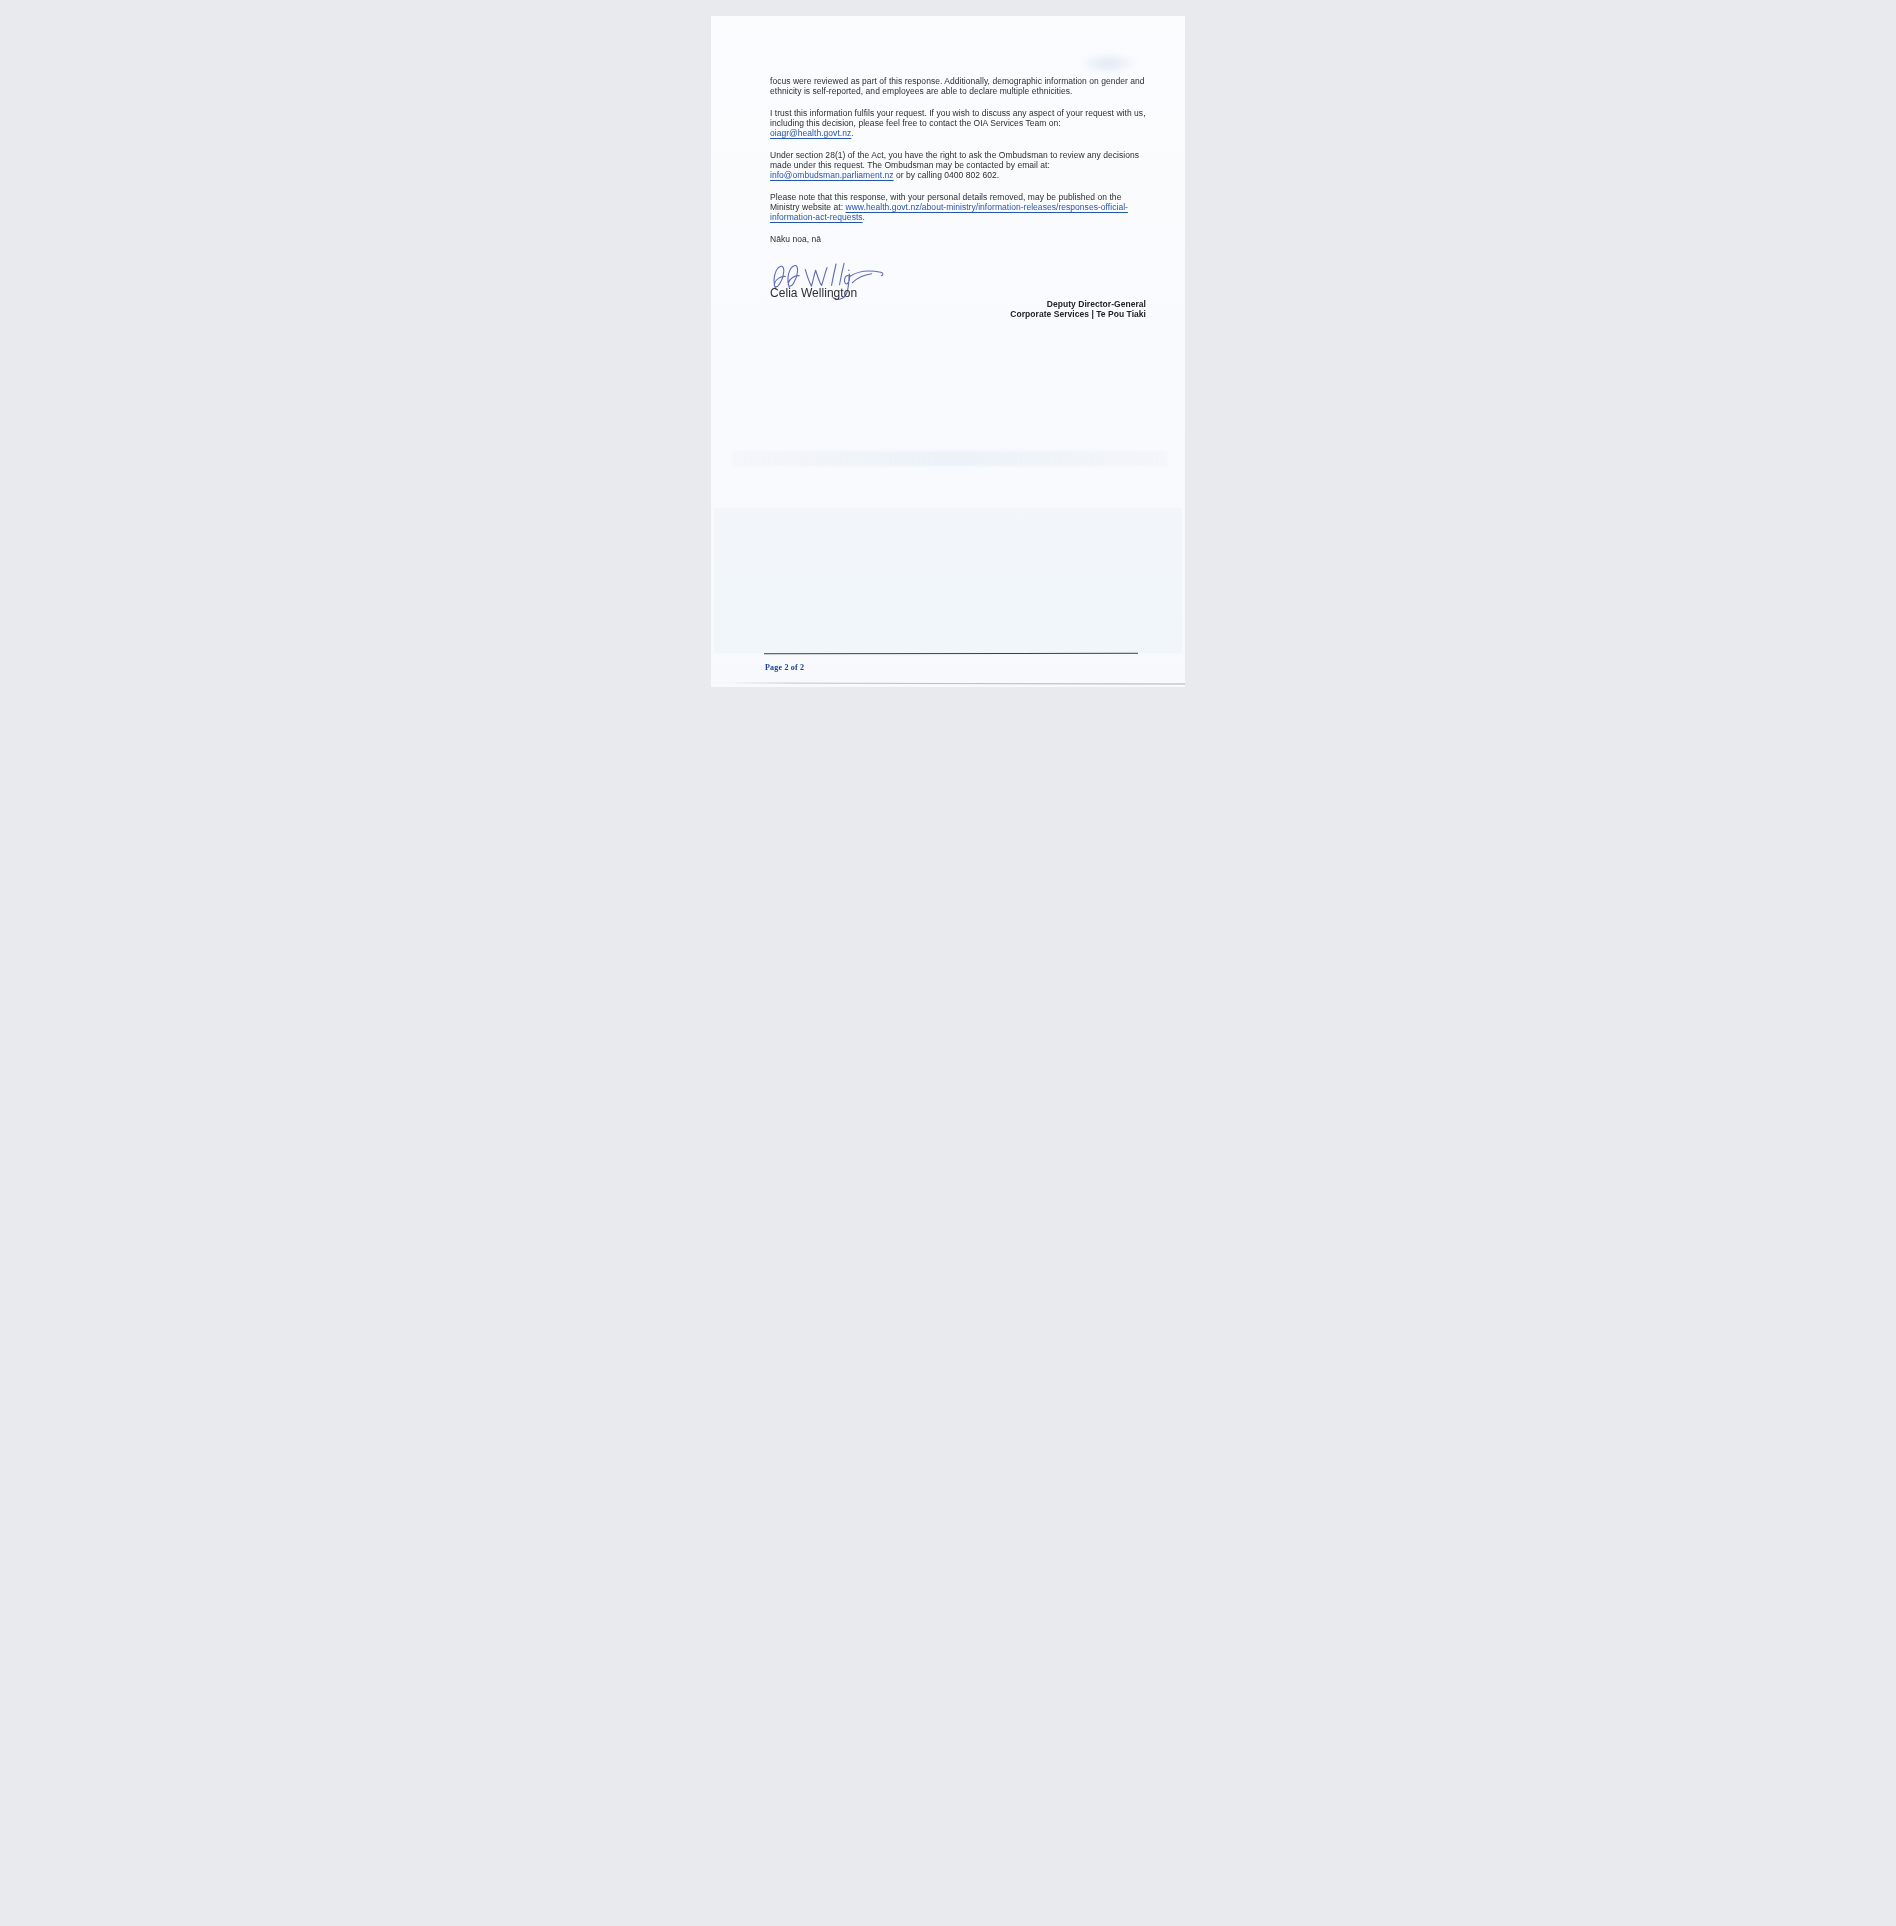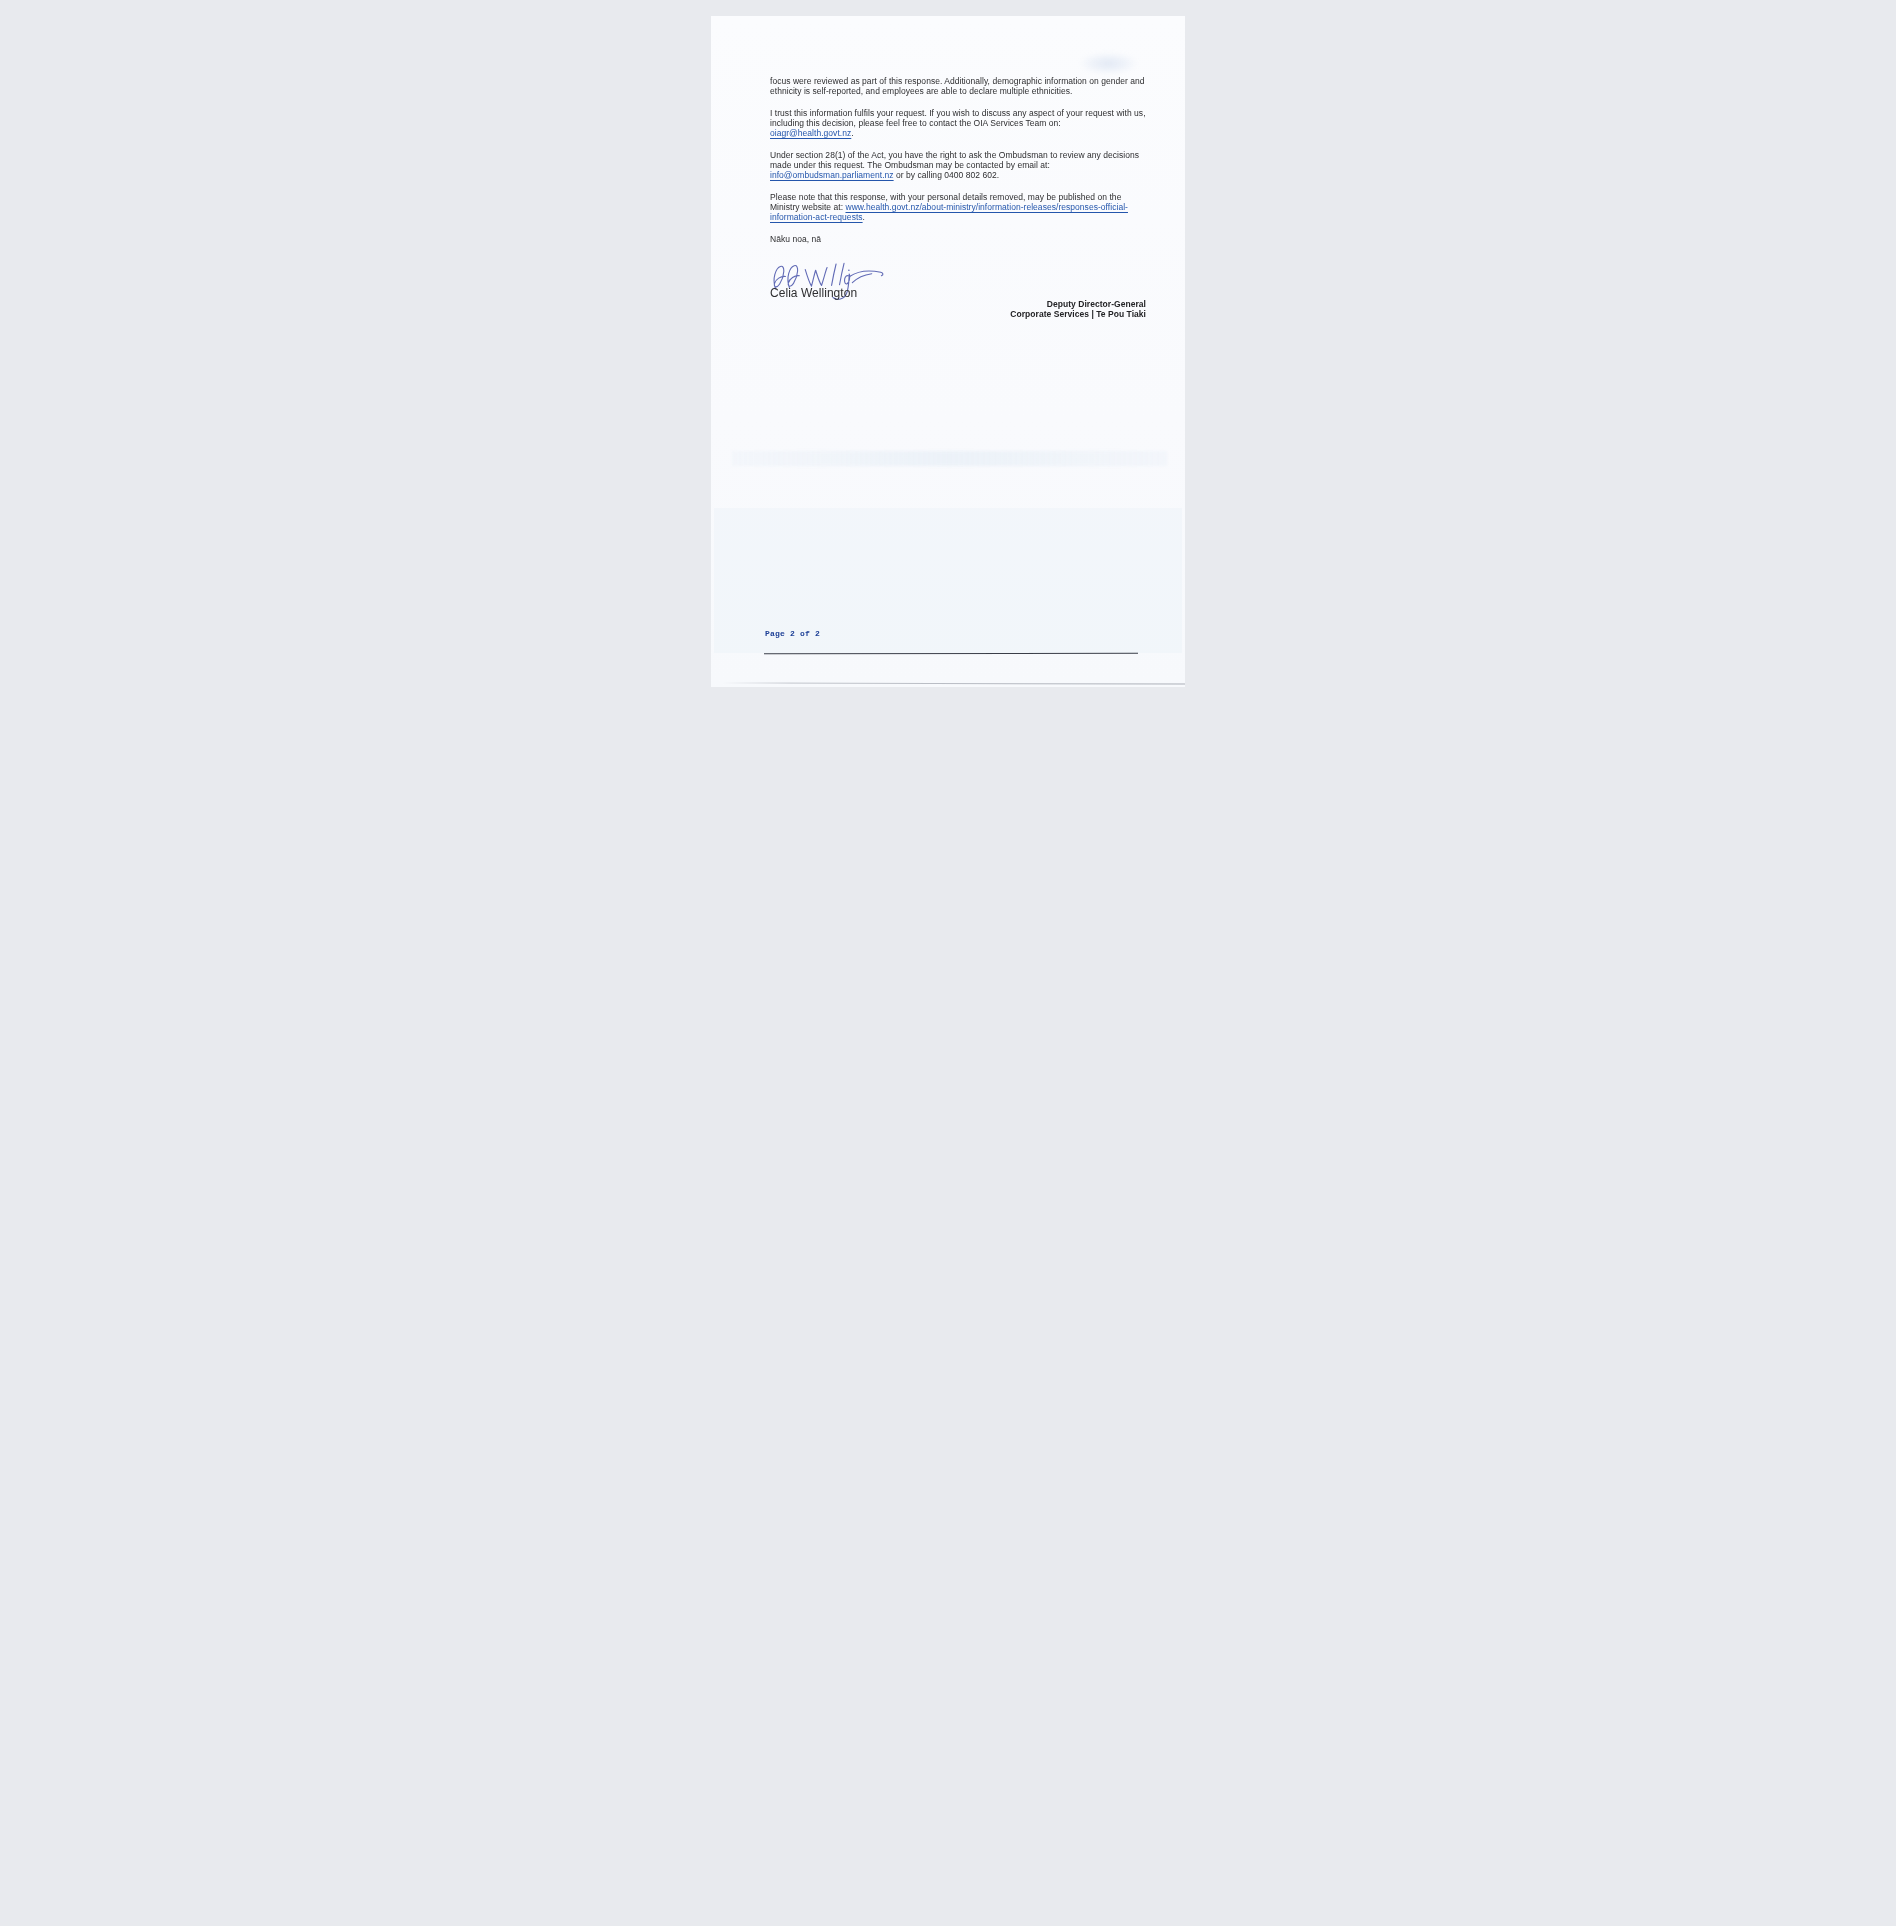--- a/index.html
+++ b/index.html
@@ -42,22 +42,22 @@
   .closing{margin:0 0 0 0;}
   .signature-wrap{display:block;margin:3.9px 0 -11.6px -4.6px;width:129px;height:45px;}
   .sig-name{font-size:12px;line-height:10.4px;color:#2e2e30;}
   .sig-title{font-size:8.5px;line-height:10.4px;font-weight:bold;color:#232326;text-align:right;}
   
   .footer-rule{
     position:absolute;left:53px;top:637px;width:374px;height:0.9px;
     background:#3a3e48;transform:rotate(-0.10deg);
   }
   .footer-text{
-    position:absolute;left:54px;top:613px;
-    font-family:Liberation Mono, monospace;font-weight:bold;
+    position:absolute;left:54px;top:647px;
+    font-family:Liberation Serif, serif;font-weight:bold;
     font-size:8px;color:#1c3f96;letter-spacing:0.2px;
   }
 </style>
 </head>
 <body>
 
 <div class="page">
 
   <div class="ghost-logo"></div>
   <div class="ghost-band"></div>

